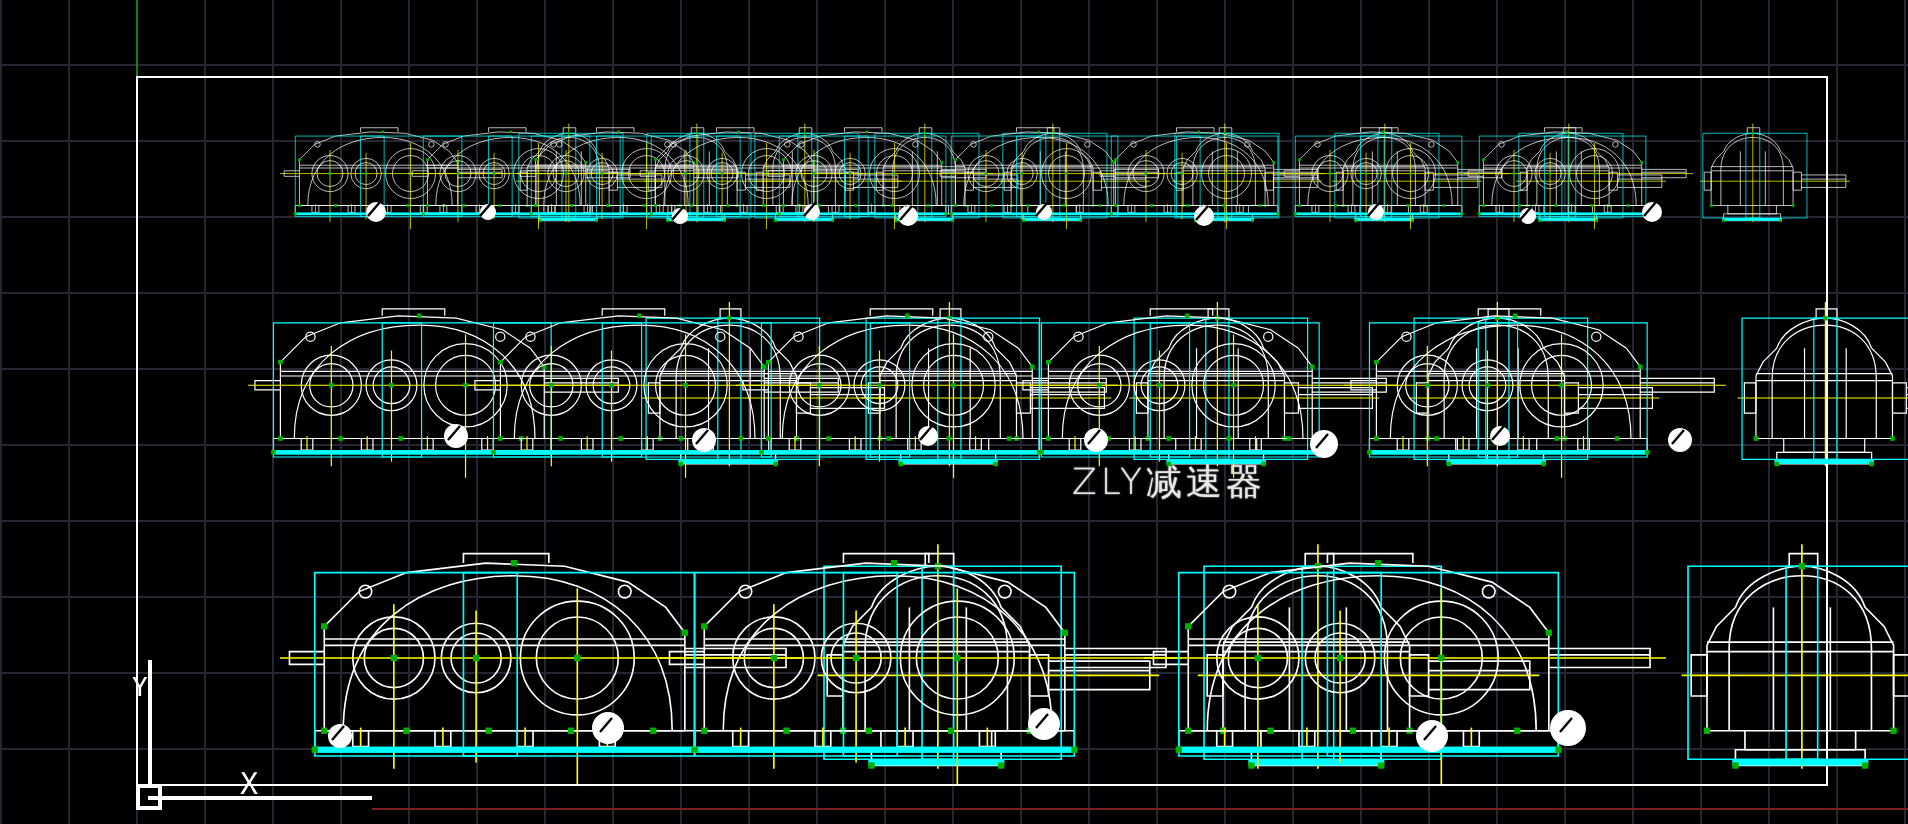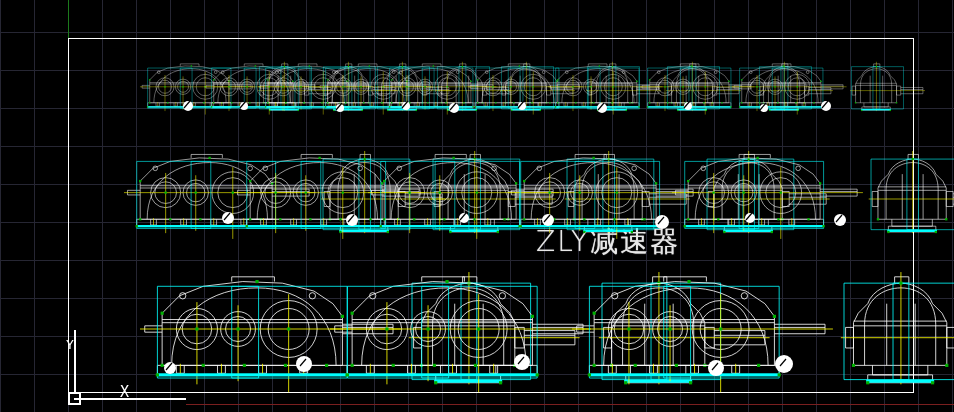--- a/index.html
+++ b/index.html
@@ -37,21 +37,21 @@
   svg.cad{overflow:visible;display:block;}
   .w{fill:none;stroke:#ffffff;stroke-width:1;vector-effect:non-scaling-stroke;}
   .y{fill:none;stroke:#ffff00;stroke-width:1;vector-effect:non-scaling-stroke;}
   .c{fill:none;stroke:#00ffff;stroke-width:1;vector-effect:non-scaling-stroke;}
   .cf{fill:#00ffff;stroke:none;}
   .gf{fill:#00b000;stroke:none;}
   .blob{fill:#ffffff;stroke:none;}
 
   
   #label{position:absolute;left:536px;top:228px;color:#e8e8e8;
-    font-family:"DejaVu Sans",sans-serif;font-size:28px;line-height:28px;
+    font-family:"DejaVu Sans",sans-serif;font-size:18px;line-height:28px;
     letter-spacing:2px;white-space:nowrap;font-weight:300;
     text-shadow:0 0 1px #bbb;}
 </style>
 </head>
 <body>
 
 <div id="app">
 
   <div id="grid"></div>
 

